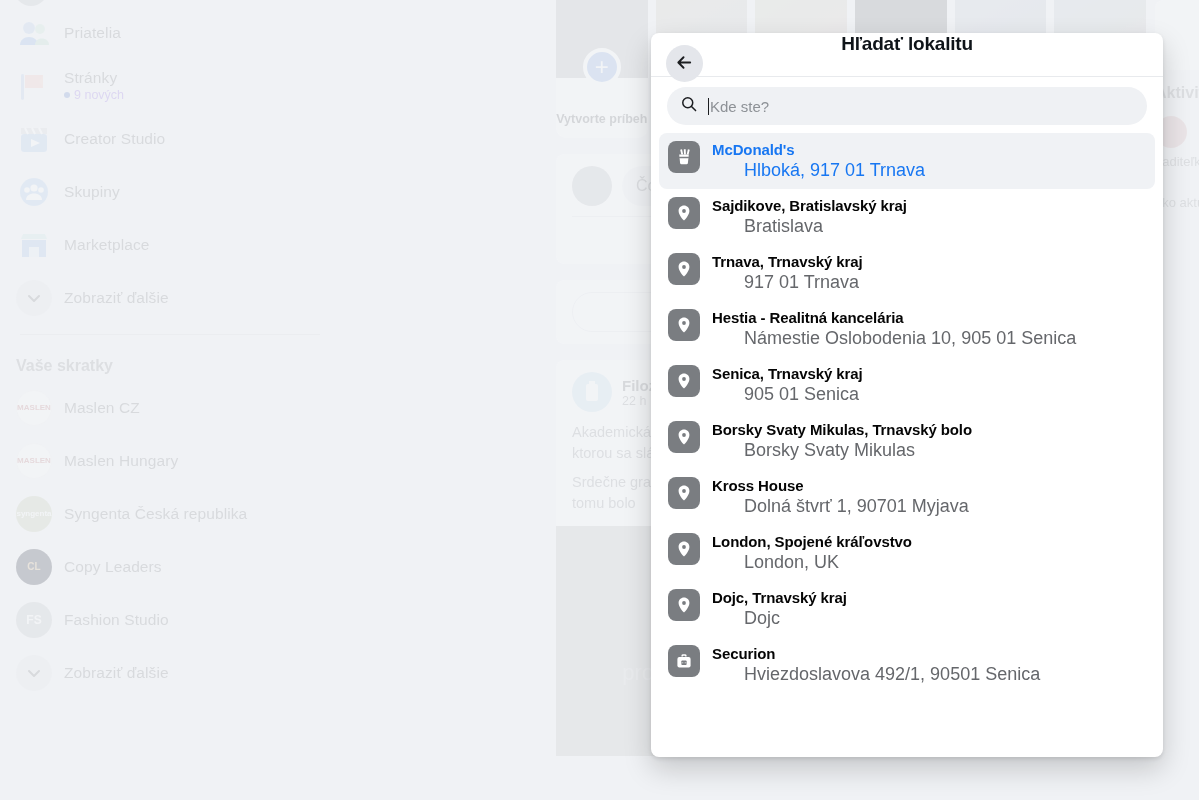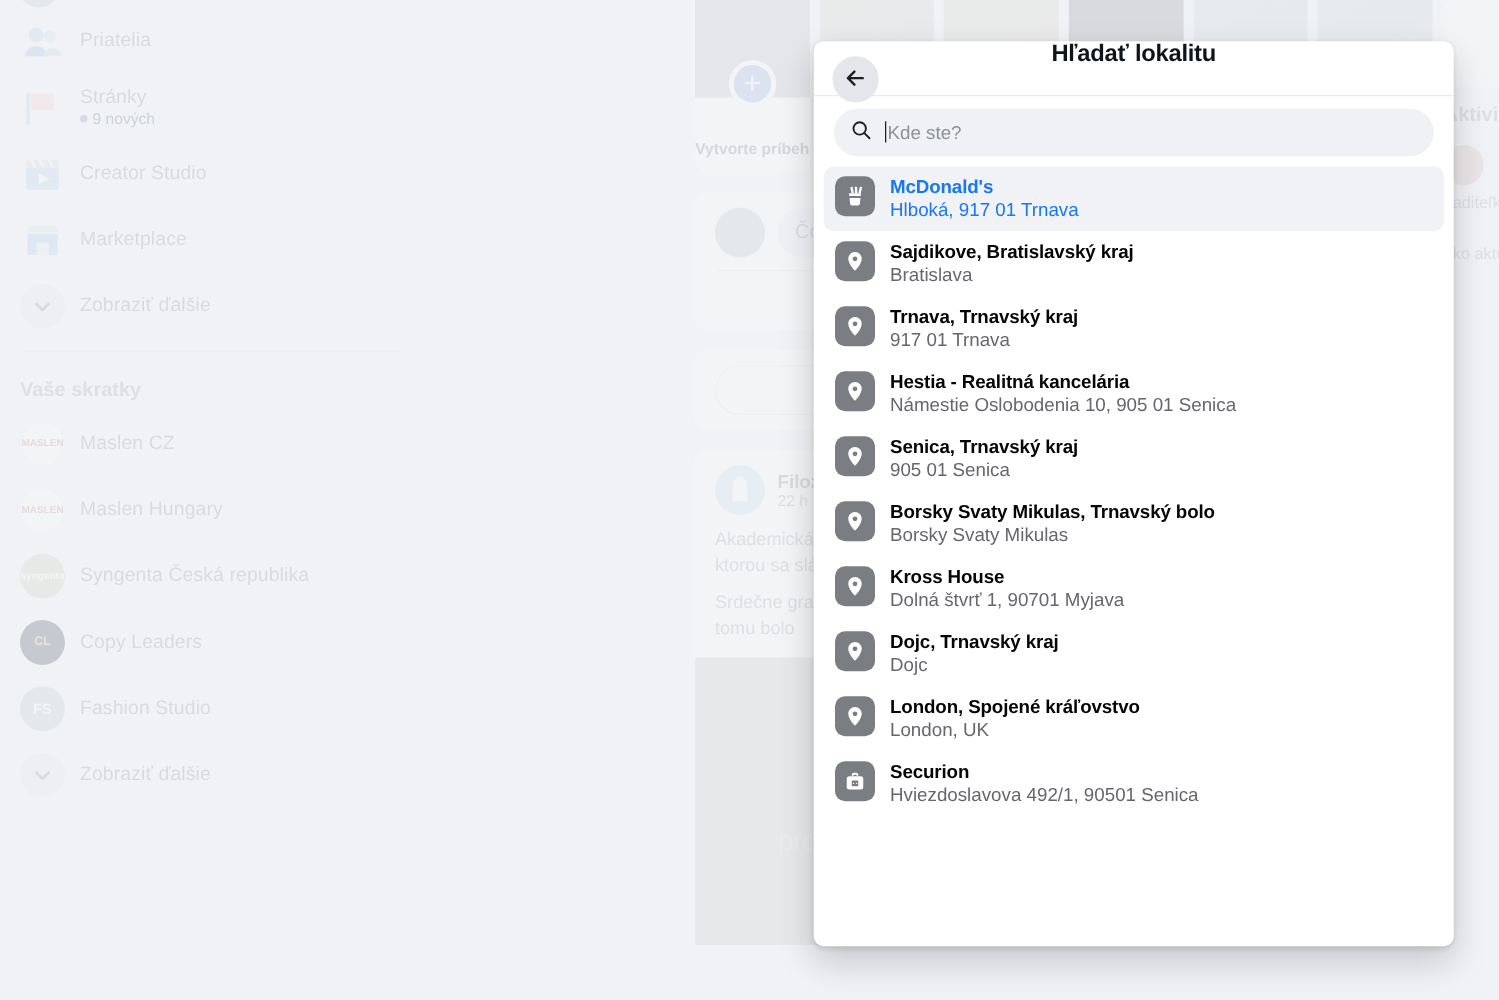--- a/index.html
+++ b/index.html
@@ -30,21 +30,21 @@
     background: #b9bcc0; margin: -12px 0 0 6px;
   }
   .side-row {
     display: flex; align-items: center; gap: 12px;
     height: 53px; padding: 0 8px; border-radius: 8px;
   }
   .side-ico { width: 36px; height: 36px; flex: none; position: relative; }
   .side-label {
     font-size: 15.5px; color: #6f7276; letter-spacing: .1px;
   }
-  .side-sub { font-size: 12.5px; color: #14532d; margin-top: 1px; display:flex; align-items:center; gap:4px;}
+  .side-sub { font-size: 12.5px; color: #8b5cf6; margin-top: 1px; display:flex; align-items:center; gap:4px;}
   .side-sub .dot { width:6px;height:6px;border-radius:50%;background:#4a76d4;display:inline-block;}
   .side-text-wrap{display:flex;flex-direction:column;justify-content:center;}
   .chev-circle{
     width:36px;height:36px;border-radius:50%;background:#e2e4e8;
     display:flex;align-items:center;justify-content:center;flex:none;
   }
   .chev-circle svg{width:16px;height:16px;}
   .shortcuts-title{
     font-size:16px;color:#8a8d91;font-weight:600;padding:12px 8px 6px;
   }
@@ -136,21 +136,21 @@
     padding:8px 9px; border-radius:8px; cursor:pointer;
   }
   .res-row.active{ background:#f0f2f5; }
   .res-ico{
     width:32px;height:32px;border-radius:8px;background:#7a7d81;flex:none;
     display:flex;align-items:center;justify-content:center;
   }
   .res-ico svg{width:20px;height:20px;fill:#fff;}
   .res-txt{display:flex;flex-direction:column;gap:2px;min-width:0;}
   .res-name{font-size:15px;font-weight:700;color:#050505;letter-spacing:-.1px;white-space:nowrap;}
-  .res-sub{font-size:15px;color:#65676b;white-space:nowrap;}
+  .res-sub{font-size:18px;color:#65676b;white-space:nowrap;margin-left:32px;}
   .res-row.active .res-name{color:#1877f2;}
   .res-row.active .res-sub{color:#1877f2;}
 </style>
 </head>
 <body>
 
 <div id="root">
 
   <div class="bg-layer">
 
@@ -195,20 +195,34 @@
               <path d="M5 7h26v6H5z" fill="#cfd4d9"></path>
               <path d="M9 7l3 6M16 7l3 6M23 7l3 6" stroke="#fff" stroke-width="2"></path>
               <path d="M15 18l9 4-9 4z" fill="#fff"></path>
             </svg>
         </span>
         <span class="side-text-wrap">
             <span class="side-label">Creator Studio</span>
           </span>
       </div>
 
+      <div class="side-row">
+        <span class="side-ico">
+          <svg viewBox="0 0 36 36">
+              <circle cx="18" cy="18" r="14" fill="#9dc5f3"></circle>
+              <circle cx="18" cy="14" r="3.6" fill="#fff"></circle>
+              <circle cx="11" cy="16" r="2.8" fill="#fff"></circle>
+              <circle cx="25" cy="16" r="2.8" fill="#fff"></circle>
+              <path d="M10 26c0-4 3.6-6.4 8-6.4s8 2.4 8 6.4z" fill="#fff"></path>
+            </svg>
+        </span>
+        <span class="side-text-wrap">
+            <span class="side-label">Skupiny</span>
+          </span>
+      </div>
 
       <div class="side-row">
         <span class="side-ico">
           <svg viewBox="0 0 36 36">
               <path d="M5 12h26l-2-5H7z" fill="#bfe6e4"></path>
               <rect x="6" y="13" width="24" height="17" fill="#8fb9ef"></rect>
               <rect x="13" y="20" width="10" height="10" fill="#fff" opacity=".75"></rect>
             </svg>
         </span>
         <span class="side-text-wrap">
@@ -482,35 +496,35 @@
       </div>
 
       <div class="res-row">
         <span class="res-ico">
           <svg viewBox="0 0 20 20">
               <path d="M10 2.6c-3 0-5.4 2.4-5.4 5.4 0 3.9 4.6 8.8 5 9.2.2.2.6.2.8 0 .4-.4 5-5.3 5-9.2 0-3-2.4-5.4-5.4-5.4z"></path>
               <circle cx="10" cy="8" r="1.9" fill="#7a7d81"></circle>
             </svg>
         </span>
         <span class="res-txt">
+          <span class="res-name">London, Spojené kráľovstvo</span>
+          <span class="res-sub">London, UK</span>
+        </span>
+      </div>
+
+      <div class="res-row">
+        <span class="res-ico">
+          <svg viewBox="0 0 20 20">
+              <path d="M10 2.6c-3 0-5.4 2.4-5.4 5.4 0 3.9 4.6 8.8 5 9.2.2.2.6.2.8 0 .4-.4 5-5.3 5-9.2 0-3-2.4-5.4-5.4-5.4z"></path>
+              <circle cx="10" cy="8" r="1.9" fill="#7a7d81"></circle>
+            </svg>
+        </span>
+        <span class="res-txt">
           <span class="res-name">Dojc, Trnavský kraj</span>
           <span class="res-sub">Dojc</span>
-        </span>
-      </div>
-
-      <div class="res-row">
-        <span class="res-ico">
-          <svg viewBox="0 0 20 20">
-              <path d="M10 2.6c-3 0-5.4 2.4-5.4 5.4 0 3.9 4.6 8.8 5 9.2.2.2.6.2.8 0 .4-.4 5-5.3 5-9.2 0-3-2.4-5.4-5.4-5.4z"></path>
-              <circle cx="10" cy="8" r="1.9" fill="#7a7d81"></circle>
-            </svg>
-        </span>
-        <span class="res-txt">
-          <span class="res-name">London, Spojené kráľovstvo</span>
-          <span class="res-sub">London, UK</span>
         </span>
       </div>
 
       <div class="res-row">
         <span class="res-ico">
           <svg viewBox="0 0 20 20">
               <path d="M7.4 4.6a1.6 1.6 0 0 1 1.6-1.4h2a1.6 1.6 0 0 1 1.6 1.4v.9h-1.5v-.7h-2.2v.7H7.4z"></path>
               <rect x="3.4" y="6" width="13.2" height="10.6" rx="2"></rect>
               <rect x="7.4" y="9.4" width="5.2" height="4.6" rx=".8" fill="#7a7d81"></rect>
               <circle cx="8.8" cy="11.7" r=".55" fill="#fff"></circle>

